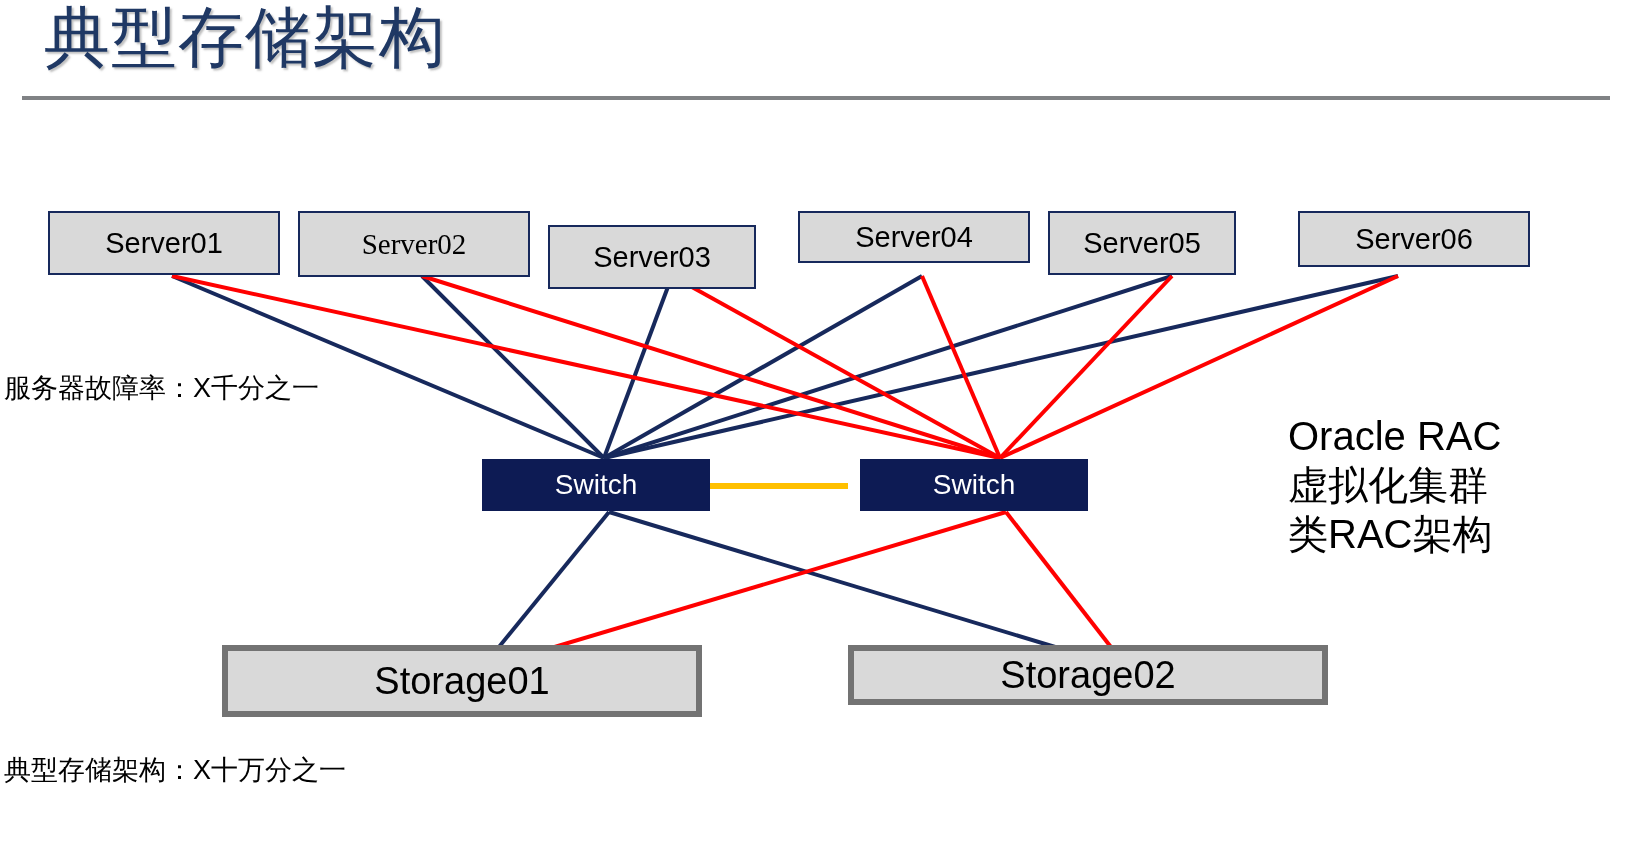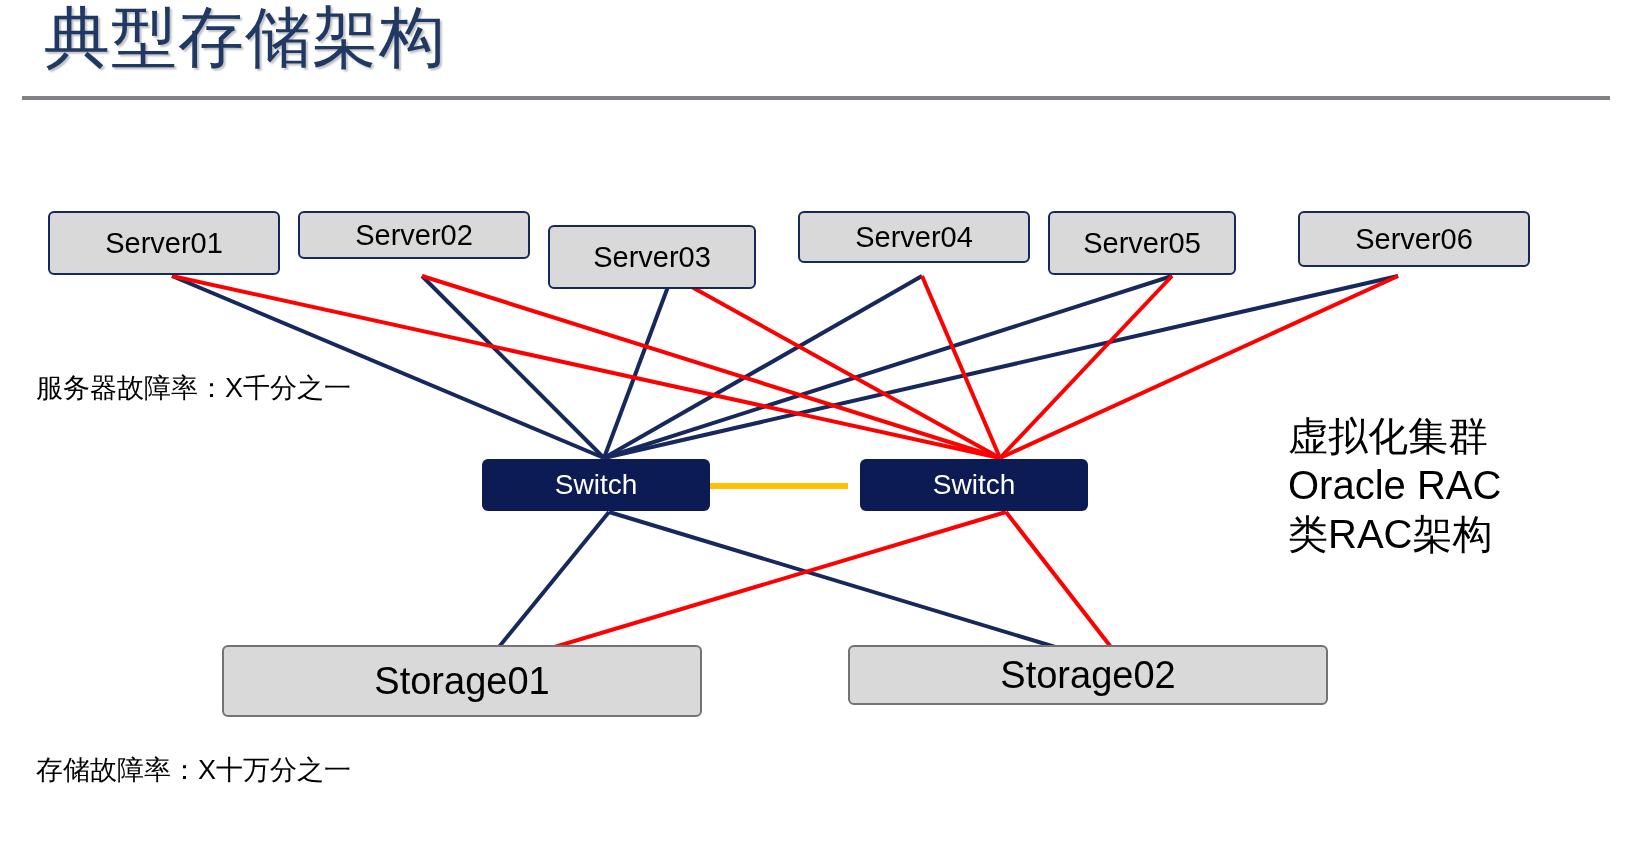--- a/index.html
+++ b/index.html
@@ -47,52 +47,50 @@
   }
 
   
   .node {
     position: absolute;
     box-sizing: border-box;
     display: flex;
     align-items: center;
     justify-content: center;
     text-align: center;
-    border-radius: 6px;
   }
   .node.server {
     background: #d9d9d9;
     border: 2px solid #17295c;
     color: #000000;
     font-size: 29px;
     height: 64px;
   }
   .node.storage {
     background: #d9d9d9;
-    border: 2px solid #737373;
+    border: 6px solid #737373;
     color: #000000;
     font-size: 38px;
     height: 72px;
   }
   .node.switch {
     background: #0d1b54;
     border: none;
     color: #ffffff;
     font-size: 28px;
     height: 52px;
     margin-left: 12px;
   }
 
   
   .annotation {
     position: absolute;
     color: #000000;
     font-size: 27px;
     white-space: nowrap;
-    margin-left: 32px;
   }
   #annot-server-failure { left: 4px;  top: 370px; }
   #annot-storage-failure { left: 4px; top: 752px; }
 
   #cluster-note {
     position: absolute;
     left: 1288px;
     top: 412px;
     color: #000000;
     font-size: 40px;
@@ -132,21 +130,21 @@
     </g>
   <g id="link-layer-interswitch">
       <line x1="700" y1="486" x2="848" y2="486" stroke="#ffc000" stroke-width="6" stroke-linecap="butt"></line>
     </g>
 </svg>
 
 <div id="server-layer">
     <div class="node server" style="left: 48px; top: 211px; width: 232px; height: 64px;">
       <span>Server01</span>
     </div>
-    <div class="node server" style="left: 298px; top: 211px; width: 232px; height: 48px;">
+    <div class="node server" style="left: 298px; top: 211px; width: 232px; height: 66px; font-family: Liberation Serif, serif;">
       <span>Server02</span>
     </div>
     <div class="node server" style="left: 548px; top: 225px; width: 208px; height: 64px;">
       <span>Server03</span>
     </div>
     <div class="node server" style="left: 798px; top: 211px; width: 232px; height: 52px;">
       <span>Server04</span>
     </div>
     <div class="node server" style="left: 1048px; top: 211px; width: 188px; height: 64px;">
       <span>Server05</span>
@@ -167,19 +165,19 @@
     <div class="node storage" style="left: 222px; top: 645px; width: 480px; height: 72px;">
       <span>Storage01</span>
     </div>
     <div class="node storage" style="left: 848px; top: 645px; width: 480px; height: 60px;">
       <span>Storage02</span>
     </div>
   </div>
 
 <div class="annotation" id="annot-server-failure">服务器故障率：X千分之一</div>
 
-<div class="annotation" id="annot-storage-failure">存储故障率：X十万分之一</div>
+<div class="annotation" id="annot-storage-failure">典型存储架构：X十万分之一</div>
 
 <div id="cluster-note">
+  <div>Oracle RAC</div>
   <div>虚拟化集群</div>
-  <div>Oracle RAC</div>
   <div>类RAC架构</div>
 </div>
 
 </body></html>

